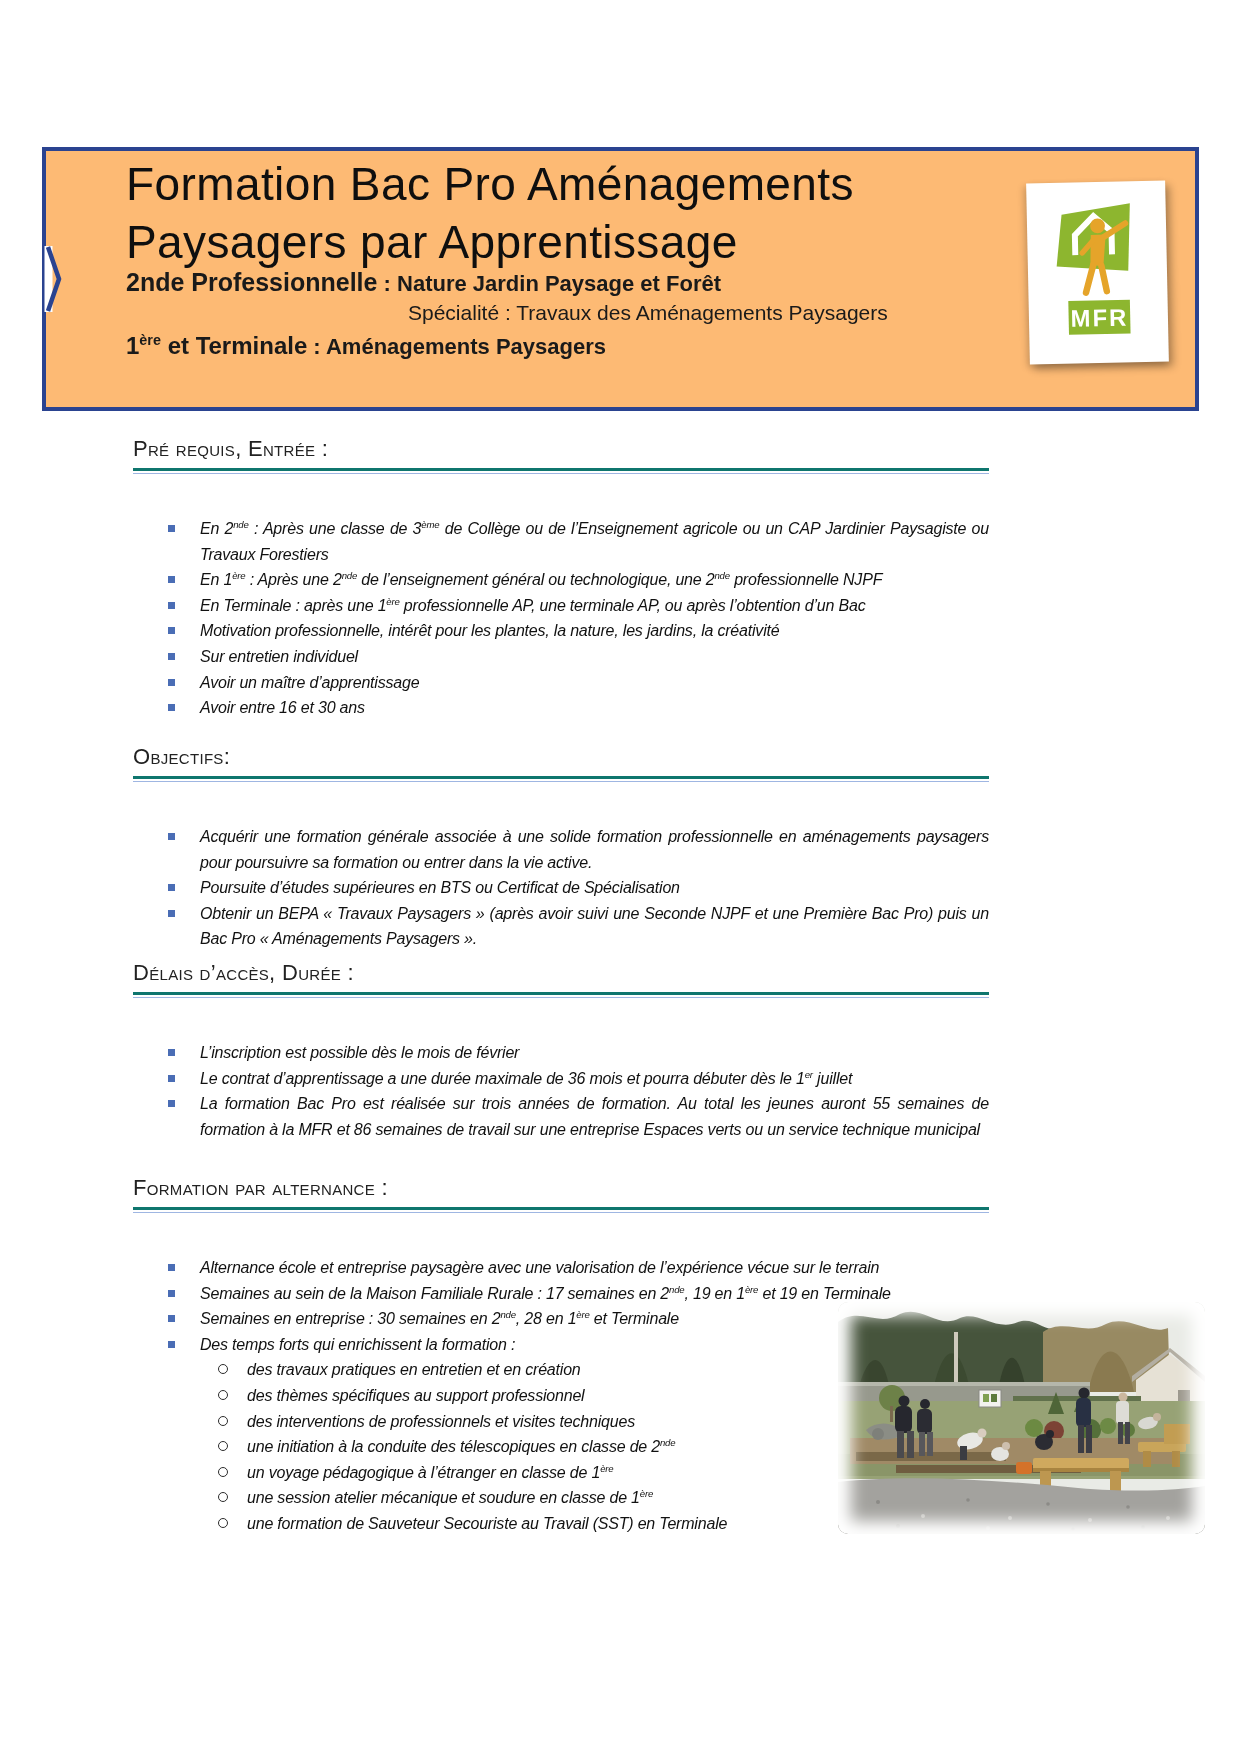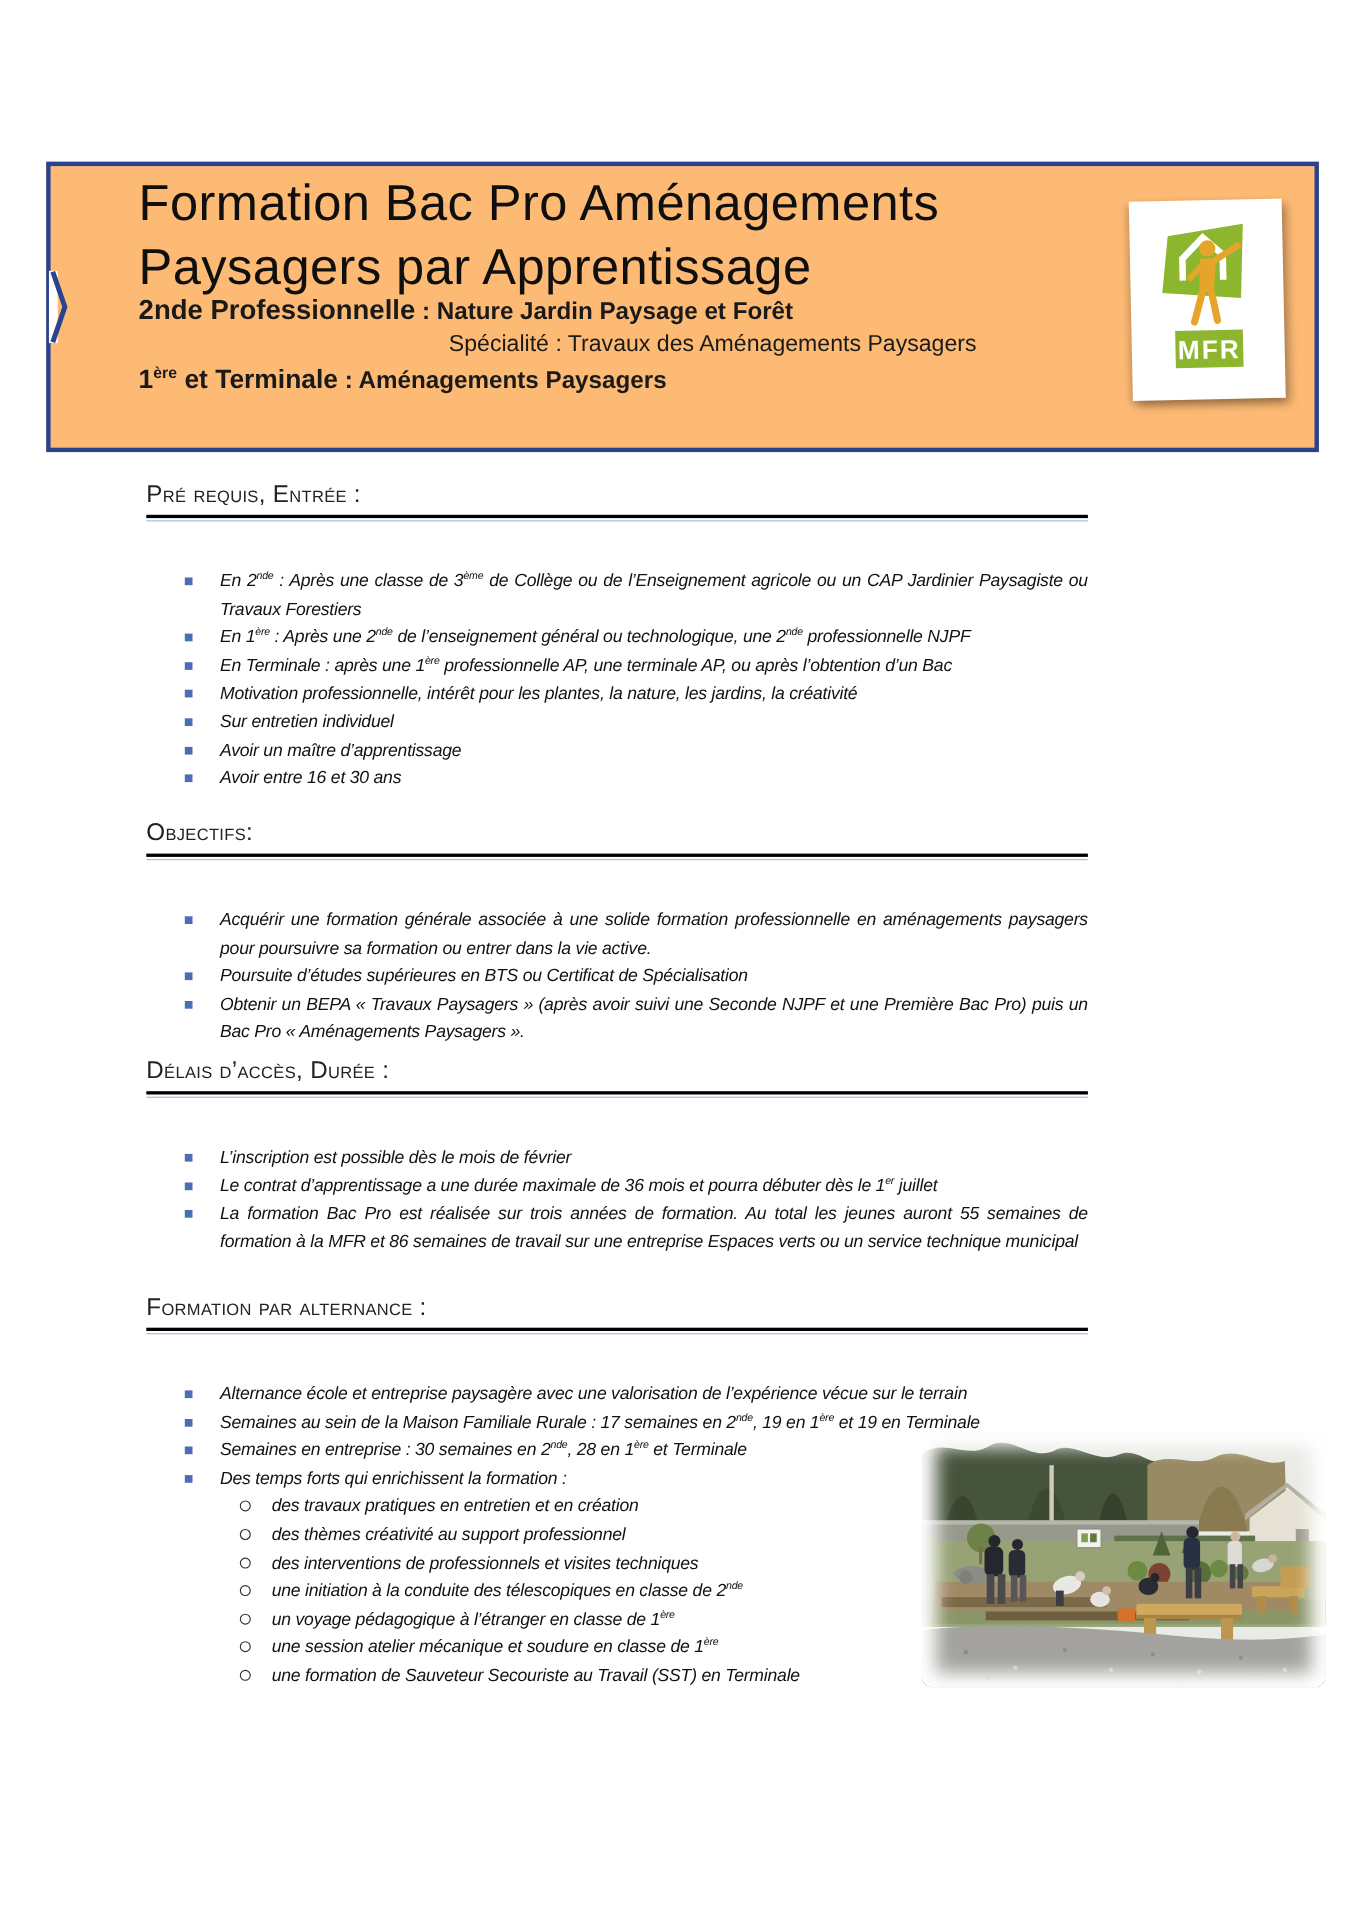--- a/index.html
+++ b/index.html
@@ -29,21 +29,21 @@
   .logo-card {
     position:absolute; left:1028px; top:182px; width:139px; height:181px; background:#fff;
     box-shadow:4px 5px 9px rgba(0,0,0,0.32), -3px 3px 7px rgba(0,0,0,0.15);
     transform:rotate(-1.2deg);
   }
 
   
   .section { position:absolute; left:133px; width:856px; }
   .section-heading {
     font-variant:small-caps; font-size:22px; line-height:26px; color:#222222;
-    letter-spacing:0.3px; padding-bottom:6px; border-bottom:3px solid #000000;
+    letter-spacing:0.3px; padding-bottom:6px; border-bottom:3px solid #0f766e;
     position:relative; font-weight:400;
   }
   .section-heading::after {
     content:""; position:absolute; left:0; right:0; bottom:-6px; height:1.5px; background:#9fb6e2;
   }
   .section ul { list-style:none; margin:45px 0 0 0; padding:0; }
   .section li {
     position:relative; padding-left:67px; font-size:16px; line-height:25.6px;
     letter-spacing:-0.2px; text-align:justify; color:#111111;font-style:italic;
   }
@@ -139,21 +139,21 @@
   <div class="section" style="top:1175px">
     <div class="section-heading">Formation par alternance :</div>
     <ul>
       <li><span class="bullet-square"></span><span>Alternance école et entreprise paysagère avec une valorisation de l’expérience vécue sur le terrain</span></li>
       <li><span class="bullet-square"></span><span>Semaines au sein de la Maison Familiale Rurale : 17 semaines en 2<sup>nde</sup>, 19 en 1<sup>ère</sup> et 19 en Terminale</span></li>
       <li><span class="bullet-square"></span><span>Semaines en entreprise : 30 semaines en 2<sup>nde</sup>, 28 en 1<sup>ère</sup> et Terminale</span></li>
       <li><span class="bullet-square"></span><span>Des temps forts qui enrichissent la formation :</span></li>
     </ul>
     <ul class="sub-list">
       <li><span class="bullet-circle"></span><span>des travaux pratiques en entretien et en création</span></li>
-      <li><span class="bullet-circle"></span><span>des thèmes créativité au support professionnel</span></li>
+      <li><span class="bullet-circle"></span><span>des thèmes spécifiques au support professionnel</span></li>
       <li><span class="bullet-circle"></span><span>des interventions de professionnels et visites techniques</span></li>
       <li><span class="bullet-circle"></span><span>une initiation à la conduite des télescopiques en classe de 2<sup>nde</sup></span></li>
       <li><span class="bullet-circle"></span><span>un voyage pédagogique à l’étranger en classe de 1<sup>ère</sup></span></li>
       <li><span class="bullet-circle"></span><span>une session atelier mécanique et soudure en classe de 1<sup>ère</sup></span></li>
       <li><span class="bullet-circle"></span><span>une formation de Sauveteur Secouriste au Travail (SST) en Terminale</span></li>
     </ul>
   </div>
 
   <div class="photo" title="Élèves en travaux pratiques d’aménagements paysagers dans un jardin">
     <svg width="367" height="232" viewBox="0 0 367 232" aria-hidden="true">

